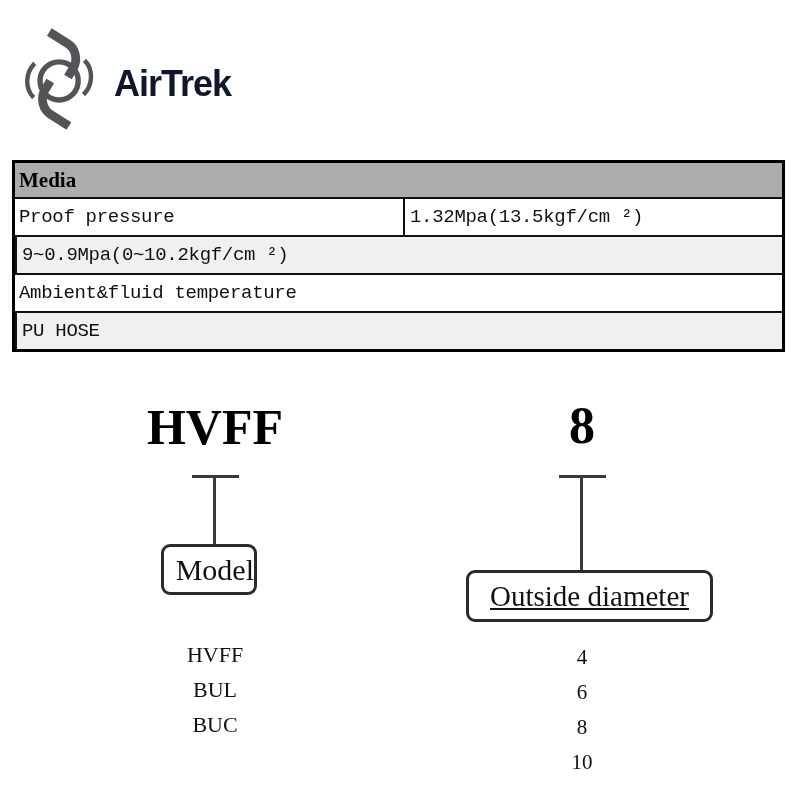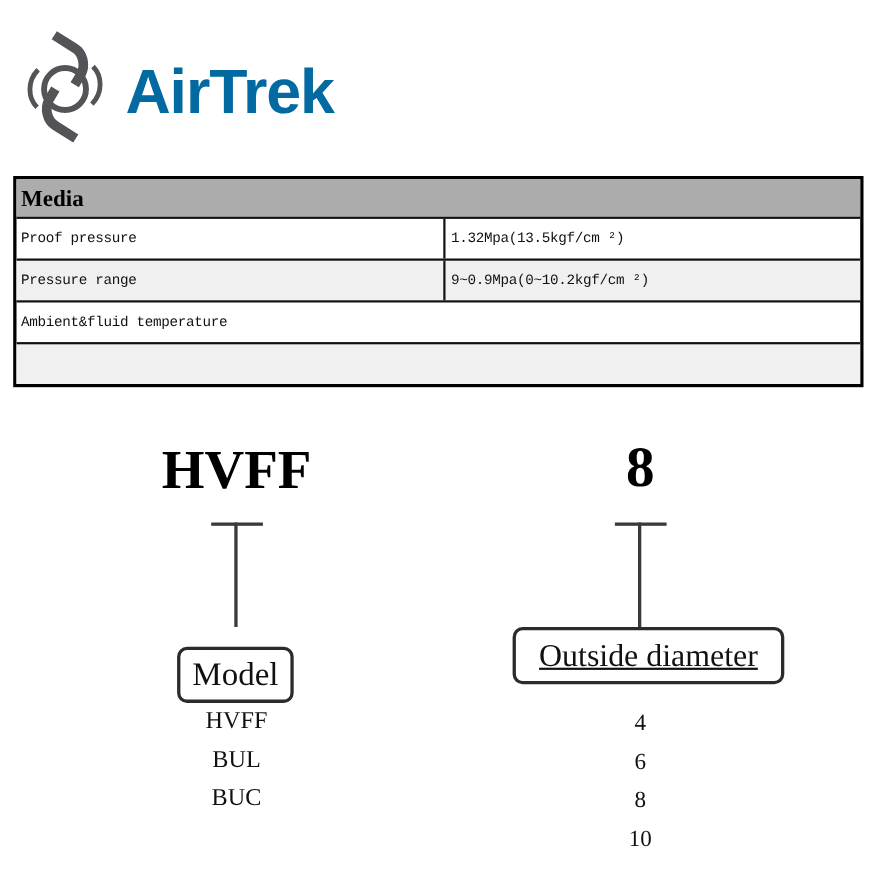--- a/index.html
+++ b/index.html
@@ -6,58 +6,58 @@
   body{
     width:800px;height:800px;position:relative;background:#ffffff;
     font-family:"Liberation Serif", serif;color:#000;overflow:hidden;
   }
 
   
   .logo{position:absolute;left:20px;top:28px;display:flex;align-items:center;}
   .logo-icon{width:88px;height:102px;}
   .logo-text{
     font-family:"Liberation Sans", sans-serif;font-weight:700;
-    font-size:57px;color:#0369a1;letter-spacing:-1px;margin-left:6px;margin-top:10px;
+    font-size:36px;color:#0f172a;letter-spacing:-1px;margin-left:6px;margin-top:10px;
   }
 
   
   .spec-table{
     position:absolute;left:12px;top:160px;width:773px;
     border:3px solid #000;box-sizing:border-box;background:#fff;
   }
   .spec-row{display:flex;height:36px;border-top:2px solid #111;box-sizing:content-box;}
   .spec-row.header{height:34px;border-top:none;background:#acacac;}
   .spec-row.alt{background:#f0f0f0;}
   .cell{box-sizing:border-box;overflow:hidden;white-space:nowrap;}
   .cell.c1{width:388px;padding-left:4px;}
   .cell.c2{flex:1;border-left:2px solid #111;padding-left:5px;}
   .spec-row.header .cell{
     font-family:"Liberation Serif", serif;font-weight:700;font-size:21px;line-height:34px;color:#000;
   }
   .spec-row .cell.body-cell{
-    font-family:"Liberation Mono", monospace;font-size:13px;line-height:36px;color:#111;letter-spacing:-0.3px;
+    font-family:"Liberation Mono", monospace;font-size:19px;line-height:36px;color:#111;letter-spacing:-0.3px;
   }
 
   
   .code-big{
     position:absolute;width:200px;text-align:center;
     font-family:"Liberation Serif", serif;font-weight:700;font-size:50px;line-height:54px;color:#000;
   }
   .code-model{left:115px;top:400px;}
   .code-diameter{left:482px;top:399px;font-size:52px;}
 
   .conn-bar{position:absolute;height:3px;background:#3a3a3a;}
   .conn-stem{position:absolute;width:3px;background:#3a3a3a;}
 
   .meaning-box{
     position:absolute;box-sizing:border-box;border:3px solid #2b2b2b;border-radius:9px;
     display:flex;align-items:center;justify-content:center;background:#fff;
     font-family:"Liberation Serif", serif;font-size:30px;color:#111;
   }
-  .box-model{left:161px;top:588px;width:106px;height:51px;}
+  .box-model{left:161px;top:544px;width:96px;height:51px;justify-content:flex-end;}
   .box-diameter{left:466px;top:570px;width:247px;height:52px;font-size:29px;text-decoration:underline;}
 
   .option-list{position:absolute;width:200px;text-align:center;}
   .options-model{left:115px;top:637px;}
   .options-diameter{left:482px;top:640px;}
   .option-item{
     height:35px;line-height:35px;
     font-family:"Liberation Serif", serif;font-size:22px;color:#111;
   }
   .options-diameter .option-item{font-size:21px;}
@@ -78,27 +78,27 @@
 
 <div class="spec-table">
   <div class="spec-row header">
     <div class="cell c1">Media</div>
   </div>
   <div class="spec-row">
     <div class="cell c1 body-cell">Proof pressure</div>
     <div class="cell c2 body-cell">1.32Mpa(13.5kgf/cm ²)</div>
   </div>
   <div class="spec-row alt">
-    <div class="cell c1 body-cell">Pressure range</div>
     <div class="cell c2 body-cell">9~0.9Mpa(0~10.2kgf/cm ²)</div>
   </div>
   <div class="spec-row">
     <div class="cell c1 body-cell">Ambient&amp;fluid temperature</div>
   </div>
   <div class="spec-row alt">
+    <div class="cell c2 body-cell">PU HOSE</div>
   </div>
 </div>
 
 <div class="code-big code-model">HVFF</div>
 <div class="code-big code-diameter">8</div>
 
 <div class="conn-bar" style="left:192px;top:475px;width:47px;"></div>
 <div class="conn-stem" style="left:213px;top:475px;height:95px;"></div>
 <div class="conn-bar" style="left:559px;top:475px;width:47px;"></div>
 <div class="conn-stem" style="left:580px;top:475px;height:95px;"></div>

